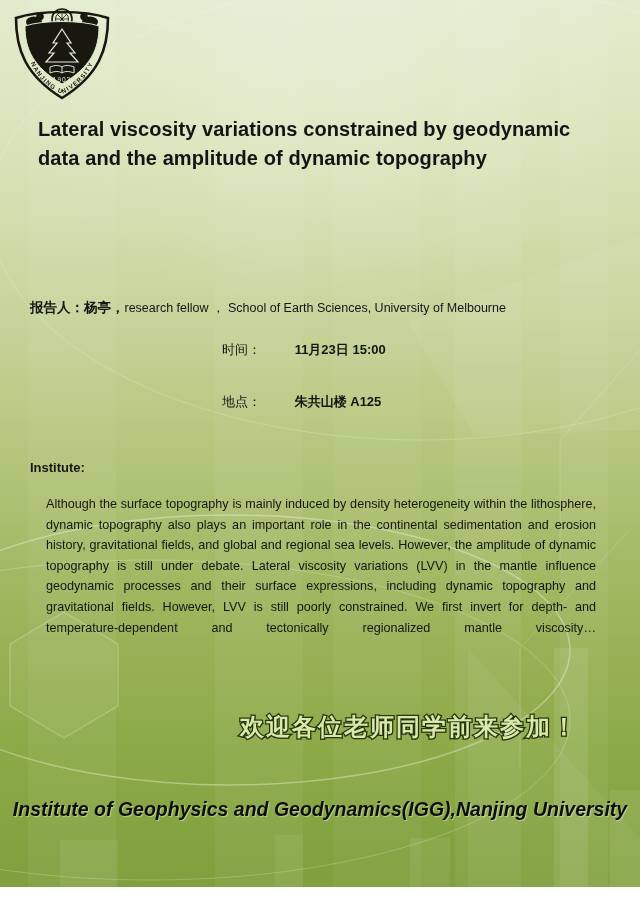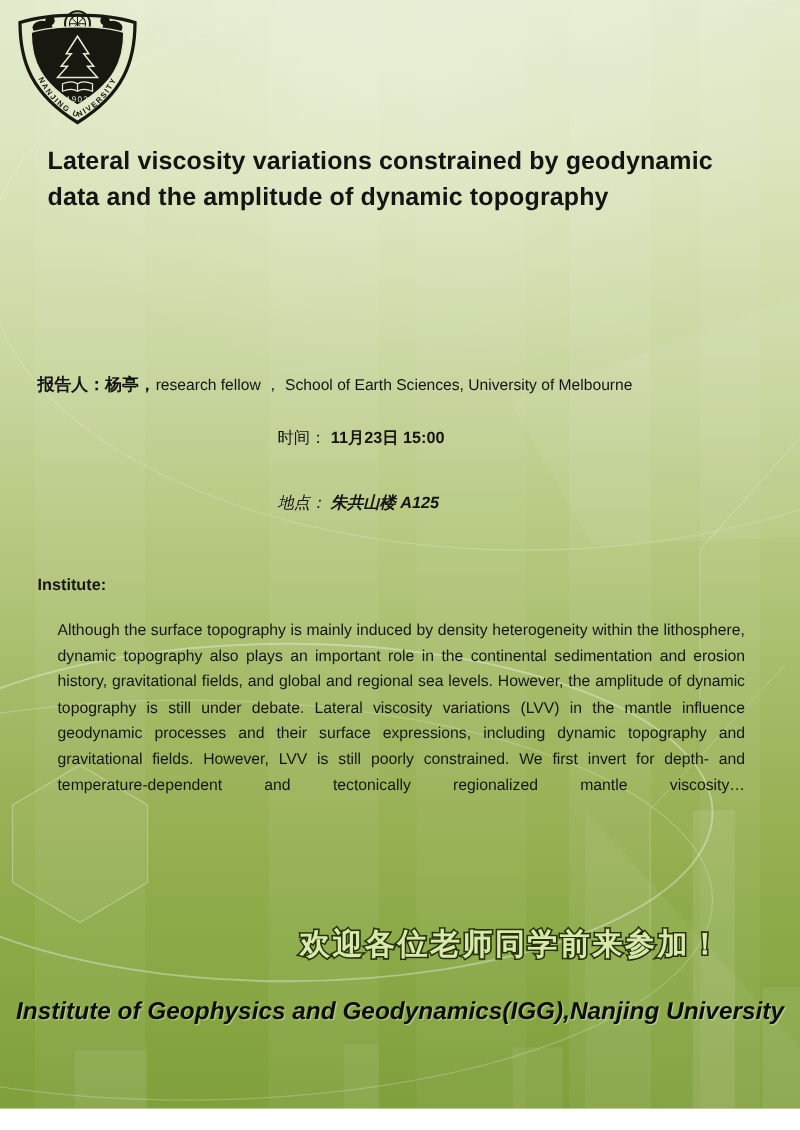--- a/index.html
+++ b/index.html
@@ -32,41 +32,40 @@
     color:#141414;letter-spacing:.1px;
   }
   .speaker{
     position:absolute;left:30px;right:20px;top:259px;
     font-size:12.5px;color:#141414;white-space:nowrap;margin-top:40px;
   }
   .speaker .cjk-bold{font-weight:bold;font-size:13.5px;}
   .meta-line{
     position:absolute;left:222px;font-size:13px;color:#141414;white-space:nowrap;
   }
-  .meta-line .val{font-weight:bold;}
+  .meta-line .val{font-weight:bold;margin-left:30px;}
   .time-line{top:341px;}
-  .loc-line{top:393px;font-style:italic;}
+  .loc-line{top:393px;}
 
   .abstract{
     position:absolute;left:30px;width:582px;top:458px;color:#161616;
   }
   .abstract-heading{font-size:13px;font-weight:bold;line-height:20px;}
   .abstract-body{
     margin:16px;font-size:12.6px;line-height:20.6px;
     text-align:justify;text-align-last:justify;
   }
 
   .welcome{
     position:absolute;left:240px;top:711px;
     font-size:24px;font-weight:bold;letter-spacing:2px;white-space:nowrap;
     color:#d9e9ab;
     -webkit-text-stroke:2.5px #26330b;
     paint-order:stroke fill;
     text-shadow:1px 1px 0 rgba(35,48,10,.55);
-    margin-top:28px;
   }
   .footer{
     position:absolute;left:0;right:0;top:798px;
     text-align:center;font-weight:bold;font-style:italic;
     font-size:19.5px;color:#0d0d0d;white-space:nowrap;
     text-shadow:1px 1px 1px rgba(232,241,203,.55);
   }
 </style>
 </head>
 <body>

